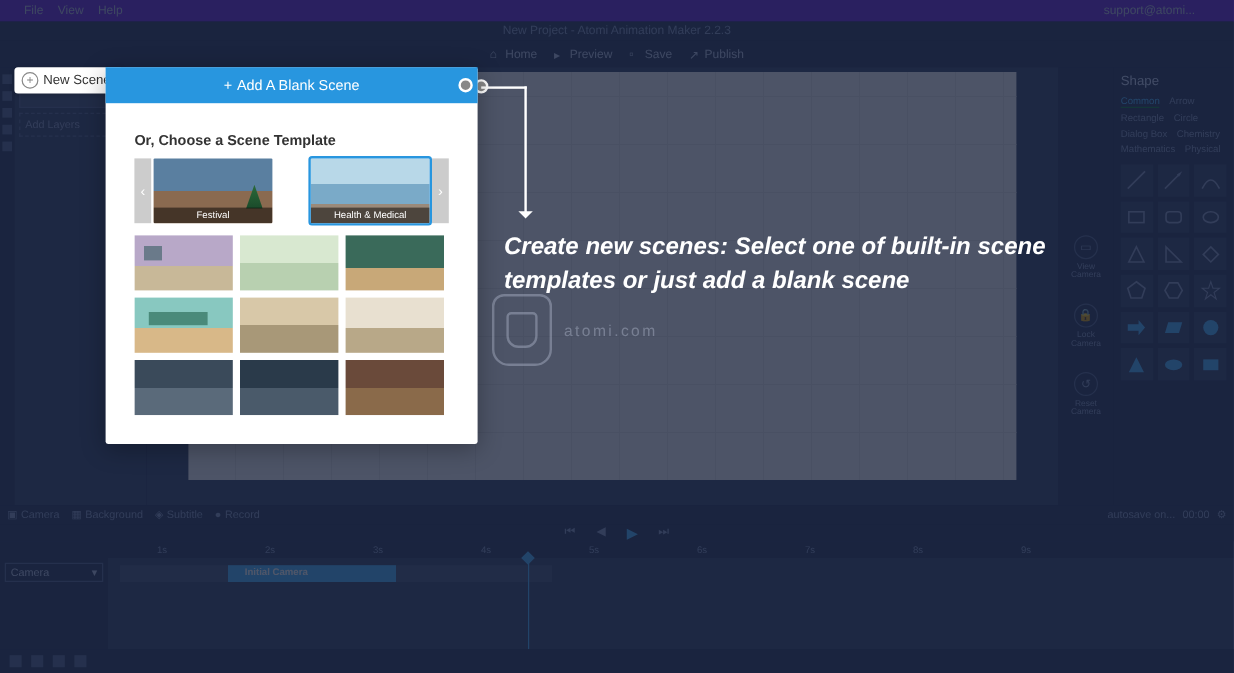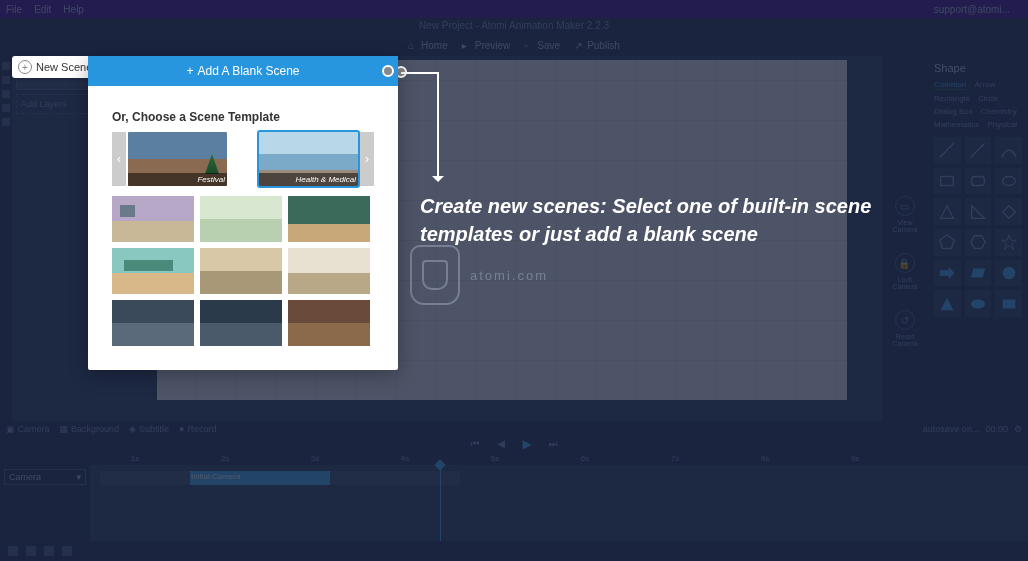--- a/index.html
+++ b/index.html
@@ -1,20 +1,20 @@
 <!DOCTYPE html>
 <html><head>
 <meta charset="utf-8">
 <style>
   * { box-sizing: border-box; margin: 0; padding: 0; }
   body { font-family: Arial, sans-serif; width: 1028px; height: 561px; overflow: hidden; position: relative; background: #1e2a4a; }
   .overlay { position: absolute; inset: 0; background: rgba(20,30,55,0.75); z-index: 5; pointer-events: none; }
   
   
-  .menubar { height: 18px; background: #4c1d95; display: flex; align-items: center; padding: 0 6px; font-size: 10px; color: #b8c4e0; position: relative; z-index: 1; }
+  .menubar { height: 18px; background: #6d28d9; display: flex; align-items: center; padding: 0 20px; font-size: 10px; color: #b8c4e0; position: relative; z-index: 1; }
   .menubar span { margin-right: 12px; cursor: pointer; }
   .menubar .support { margin-left: auto; }
   
   
   .titlebar { height: 16px; background: #2d3a5a; text-align: center; font-size: 10px; color: #8a9abf; line-height: 16px; position: relative; z-index: 1; }
   
   
   .maintoolbar { height: 22px; background: #2d3a5a; display: flex; justify-content: center; align-items: center; gap: 14px; font-size: 10px; color: #b8c4e0; position: relative; z-index: 1; }
   .maintoolbar .tb-item { display: flex; align-items: center; gap: 3px; cursor: pointer; }
   .tb-icon { width: 10px; height: 10px; display: inline-block; }
@@ -58,21 +58,21 @@
   
   
   .timeline { position: absolute; left: 0; right: 0; bottom: 20px; height: 90px; background: #3a4768; z-index: 1; }
   .timeline-header { height: 14px; background: #2d3a5a; display: flex; align-items: center; padding-left: 90px; font-size: 8px; color: #8a9abf; }
   .timeline-header span { width: 90px; text-align: center; }
   .timeline-body { display: flex; height: 76px; }
   .tl-left { width: 90px; background: #2d3a5a; padding: 4px; }
   .tl-left .dd { font-size: 9px; color: #b8c4e0; border: 1px solid #5a6a8f; padding: 2px 4px; display: flex; justify-content: space-between; align-items: center; cursor: pointer; }
   .tl-right { flex: 1; position: relative; background: #3a4768; }
   .tl-track { position: absolute; top: 6px; left: 10px; height: 14px; width: 360px; background: #4a5778; }
-  .tl-track .tl-seg { position: absolute; left: 90px; top: 0; bottom: 0; width: 140px; background: #4db8ff; font-size: 8px; color: #fff; padding: 1px 1px; }
+  .tl-track .tl-seg { position: absolute; left: 90px; top: 0; bottom: 0; width: 140px; background: #4db8ff; font-size: 8px; color: #fff; padding: 1px 14px; font-weight: bold; }
   .tl-playhead { position: absolute; top: 0; bottom: 0; left: 350px; width: 1px; background: #4db8ff; }
   .tl-playhead::before { content: ''; position: absolute; top: -4px; left: -4px; width: 8px; height: 8px; background: #4db8ff; transform: rotate(45deg); }
   
   
   .bottombar { position: absolute; left: 0; right: 0; bottom: 0; height: 20px; background: #2d3a5a; display: flex; align-items: center; padding: 0 8px; gap: 8px; z-index: 1; }
   .bottombar .bicon { width: 10px; height: 10px; background: #5a6a8f; cursor: pointer; }
   
   
   .new-scene-tag { position: absolute; top: 56px; left: 12px; background: #fff; border-radius: 3px; padding: 4px 10px 4px 6px; font-size: 11px; color: #333; display: flex; align-items: center; gap: 4px; z-index: 20; cursor: pointer; box-shadow: 0 1px 4px rgba(0,0,0,0.2); }
   .new-scene-tag .plus-circle { width: 14px; height: 14px; border: 1px solid #888; border-radius: 50%; display: flex; align-items: center; justify-content: center; font-size: 10px; color: #888; }
@@ -81,21 +81,21 @@
   .popup { position: absolute; top: 56px; left: 88px; width: 310px; background: #fff; border-radius: 2px; z-index: 20; box-shadow: 0 4px 20px rgba(0,0,0,0.3); }
   .popup-add { background: #2896df; color: #fff; text-align: center; padding: 8px; font-size: 12px; cursor: pointer; display: flex; align-items: center; justify-content: center; gap: 4px; position: relative; }
   .popup-add-handle { position: absolute; right: 4px; top: 50%; transform: translateY(-50%); width: 12px; height: 12px; border: 2px solid #fff; border-radius: 50%; background: #888; }
   .popup-body { padding: 24px; }
   .popup-title { font-size: 12px; font-weight: bold; color: #333; margin-bottom: 8px; }
   .carousel { position: relative; display: flex; align-items: center; margin-bottom: 10px; }
   .car-nav { width: 14px; height: 54px; background: #ccc; color: #fff; display: flex; align-items: center; justify-content: center; cursor: pointer; font-size: 12px; flex-shrink: 0; }
   .car-items { flex: 1; display: flex; gap: 4px; padding: 0 2px; }
   .car-item { flex: 1; height: 54px; position: relative; cursor: pointer; overflow: hidden; border-radius: 1px; }
   .car-item.active { outline: 2px solid #2896df; }
-  .car-label { position: absolute; left: 0; right: 0; bottom: 0; background: rgba(0,0,0,0.5); color: #fff; font-size: 8px; text-align: right; padding: 2px; font-style: italic; }
+  .car-label { position: absolute; left: 0; right: 0; bottom: 0; background: rgba(0,0,0,0.5); color: #fff; font-size: 8px; text-align: center; padding: 2px; }
   
   .tmpl-grid { display: grid; grid-template-columns: repeat(3, 1fr); gap: 6px; max-height: 250px; overflow-y: auto; padding-right: 4px; }
   .tmpl-item { aspect-ratio: 16/9; cursor: pointer; background: #ddd; overflow: hidden; position: relative; }
   .tmpl-grid::-webkit-scrollbar { width: 5px; }
   .tmpl-grid::-webkit-scrollbar-thumb { background: #bbb; }
   
   
   .scene-festival { background: linear-gradient(#5a7fa0 50%, #8a6a50 50%); position: relative; }
   .scene-festival::before { content:''; position:absolute; right:8px; bottom:12px; width:14px; height:20px; background: linear-gradient(#2a6a3a, #1a4a2a); clip-path: polygon(50% 0, 0 100%, 100% 100%); }
   .scene-health { background: linear-gradient(#b8d8e8 40%, #7aaac8 40%, #7aaac8 70%, #9a8a7a 70%); margin-left: 28px; }
@@ -125,21 +125,21 @@
   .watermark .shield-inner { width: 26px; height: 30px; border: 2px solid rgba(200,210,230,0.35); border-radius: 4px 4px 10px 10px; }
   .watermark .wm-text { display: flex; flex-direction: column; }
   .watermark .wm-main { font-size: 30px; font-weight: bold; }
   .watermark .wm-sub { font-size: 13px; letter-spacing: 2px; }
 </style>
 </head>
 <body>
 
 <div class="menubar">
   <span>File</span>
-  <span>Edit</span>
+  <span>View</span>
   <span>Help</span>
   <span class="support">support@atomi...</span>
 </div>
 <div class="titlebar">New Project - Atomi Animation Maker 2.2.3</div>
 <div class="maintoolbar">
   <div class="tb-item">
       <span class="tb-icon">⌂</span>
       <span>Home</span>
     </div>
   <div class="tb-item">

